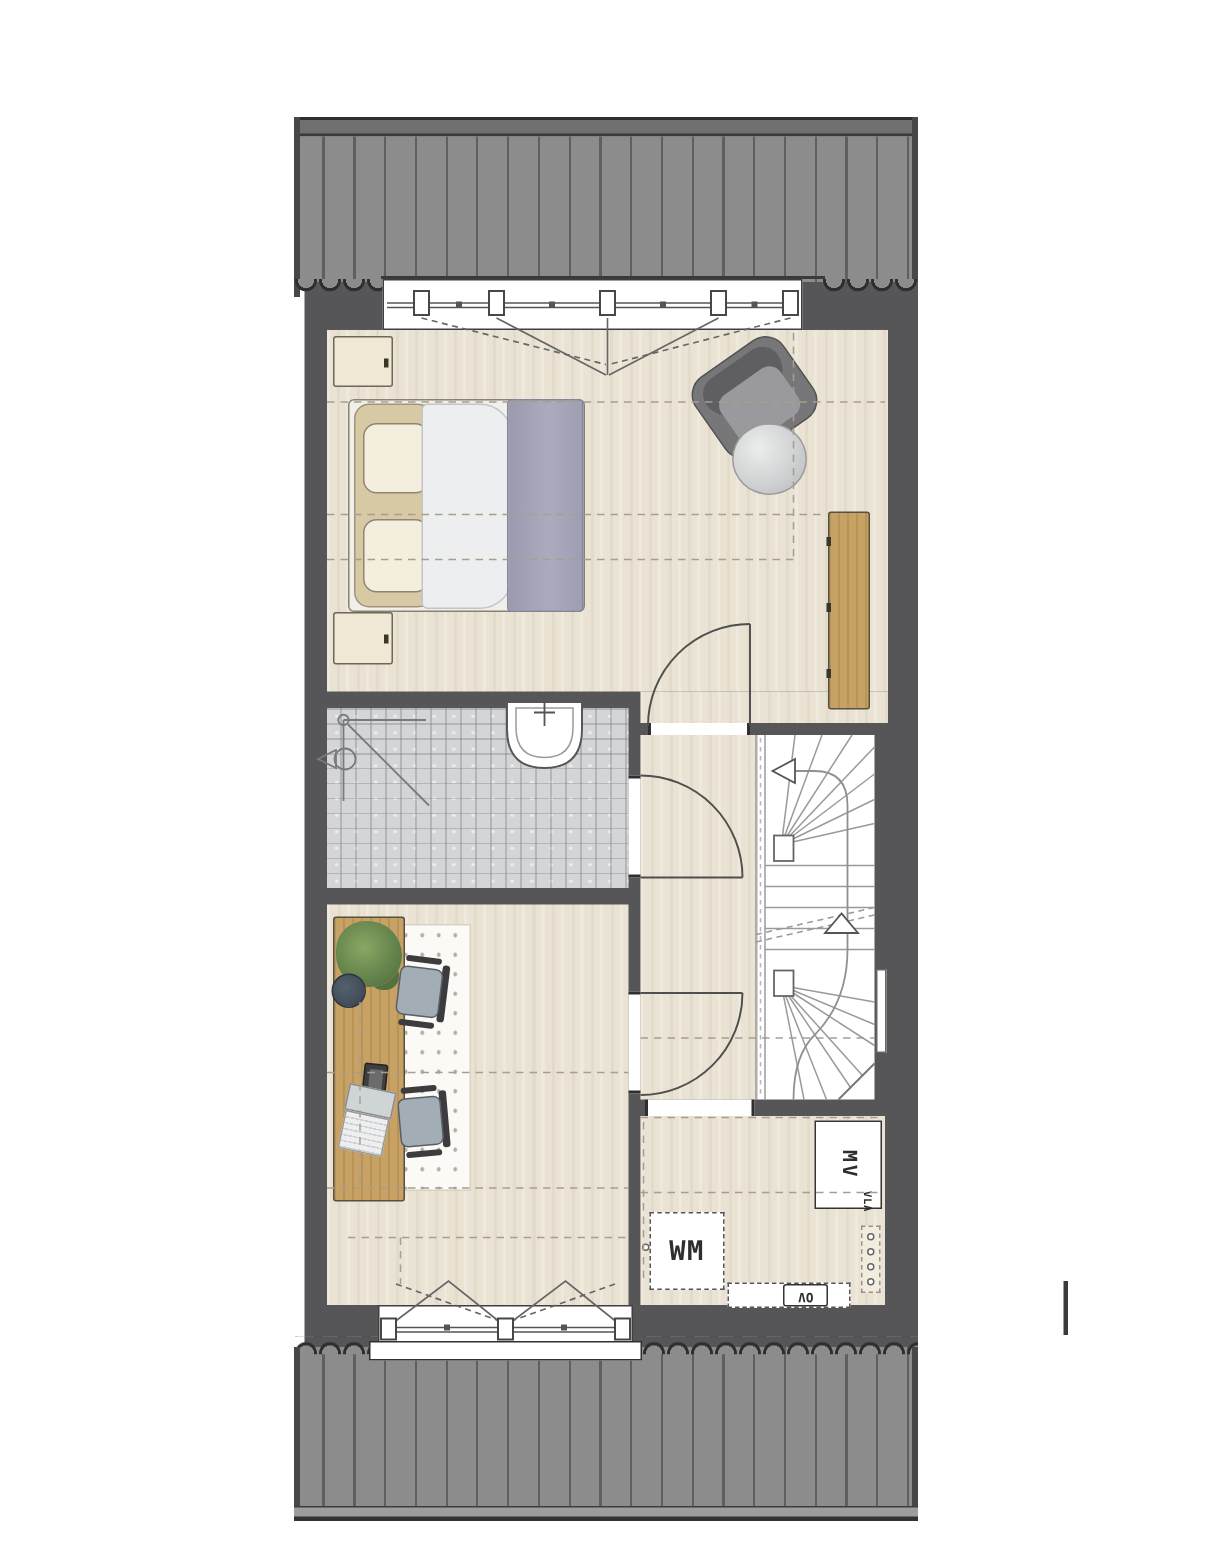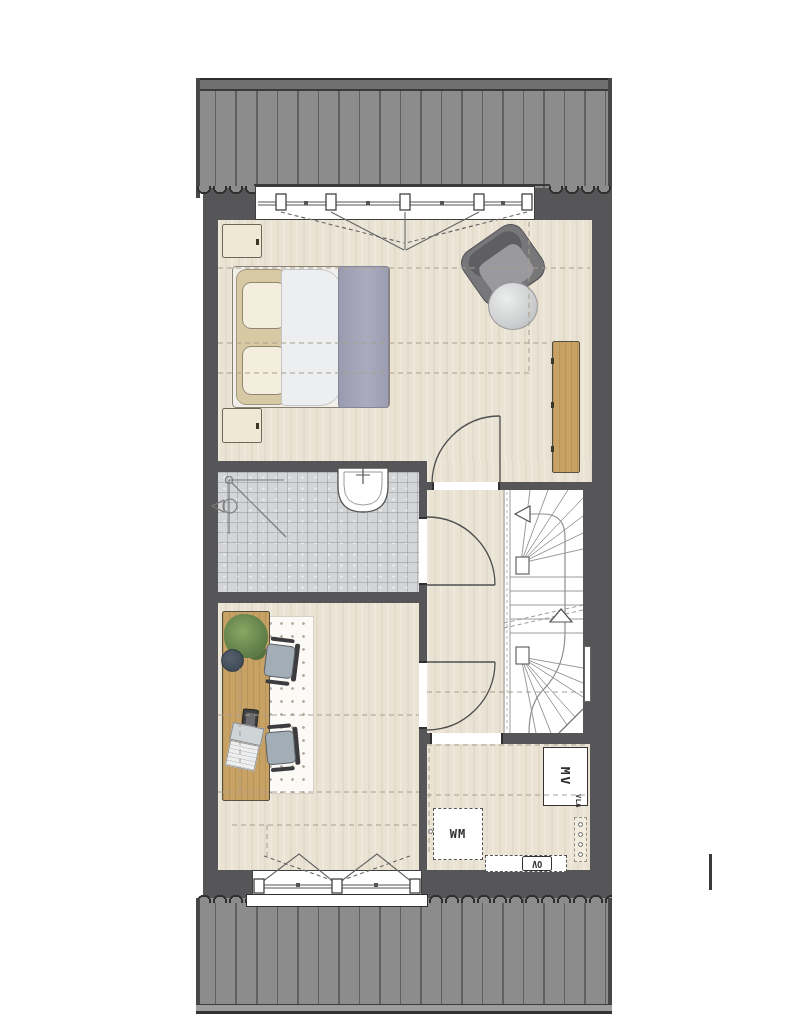--- a/index.html
+++ b/index.html
@@ -145,21 +145,21 @@
     <div class="offchair-bar" style="left:30px;top:5px;width:5px;height:38px;"></div>
     <div class="offchair-bar" style="left:5px;top:1px;width:24px;height:4px;"></div>
     <div class="offchair-bar" style="left:5px;top:44px;width:24px;height:4px;"></div>
     <div class="offchair-seat" style="left:2px;top:8px;width:29px;height:33px;"></div>
   </div>
 
   <div class="box-solid" style="left:543px;top:747px;width:45px;height:59px;">
     <span class="lbl rot90" style="position:static;font-size:13px;letter-spacing:2px;">MV</span>
   </div>
   <div class="box-dashed" style="left:433px;top:808px;width:50px;height:52px;">
-    <span class="lbl" style="position:static;font-size:12px;letter-spacing:1px;">WM</span>
+    <span class="lbl" style="position:static;font-size:18px;letter-spacing:1px;">WM</span>
   </div>
   <div class="tinycircle" style="left:428px;top:829px;"></div>
   <div class="box-dashed" style="left:485px;top:855px;width:82px;height:17px;"></div>
   <div class="box-solid" style="left:522px;top:856px;width:30px;height:15px;border-radius:2px;">
     <span class="lbl rot180" style="position:static;font-size:8.5px;">OV</span>
   </div>
   <div style="left:570px;top:786px;width:16px;height:30px;display:flex;align-items:center;justify-content:center;">
     <span class="lbl rot90" style="position:static;font-size:7px;letter-spacing:.5px;">VLA</span>
   </div>
   <div style="left:574px;top:817px;width:13px;height:45px;border:1px dashed #9a9186;background:#f2ecdf;">

